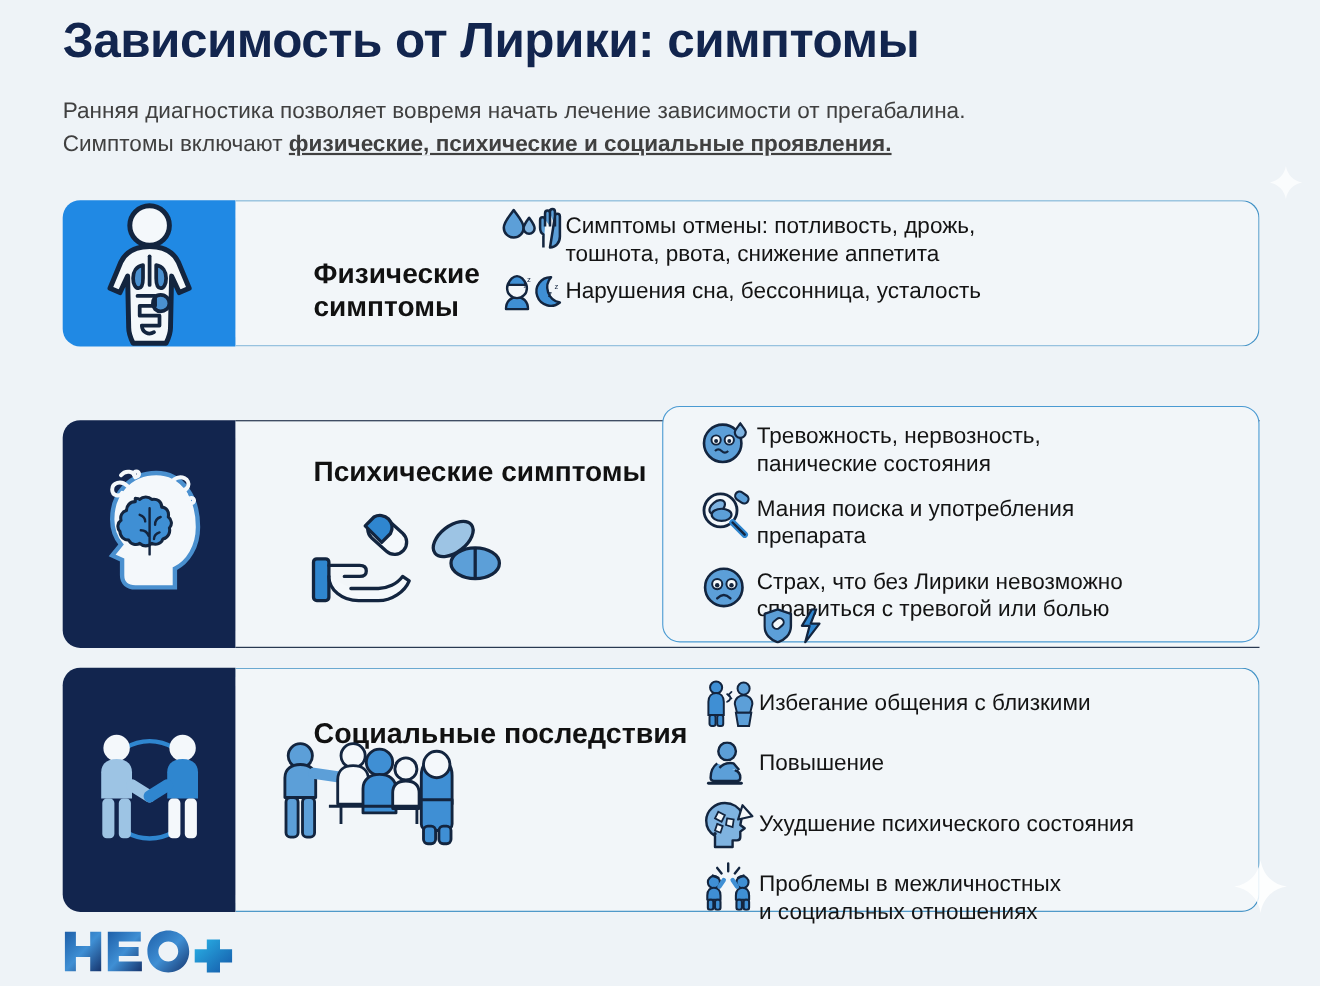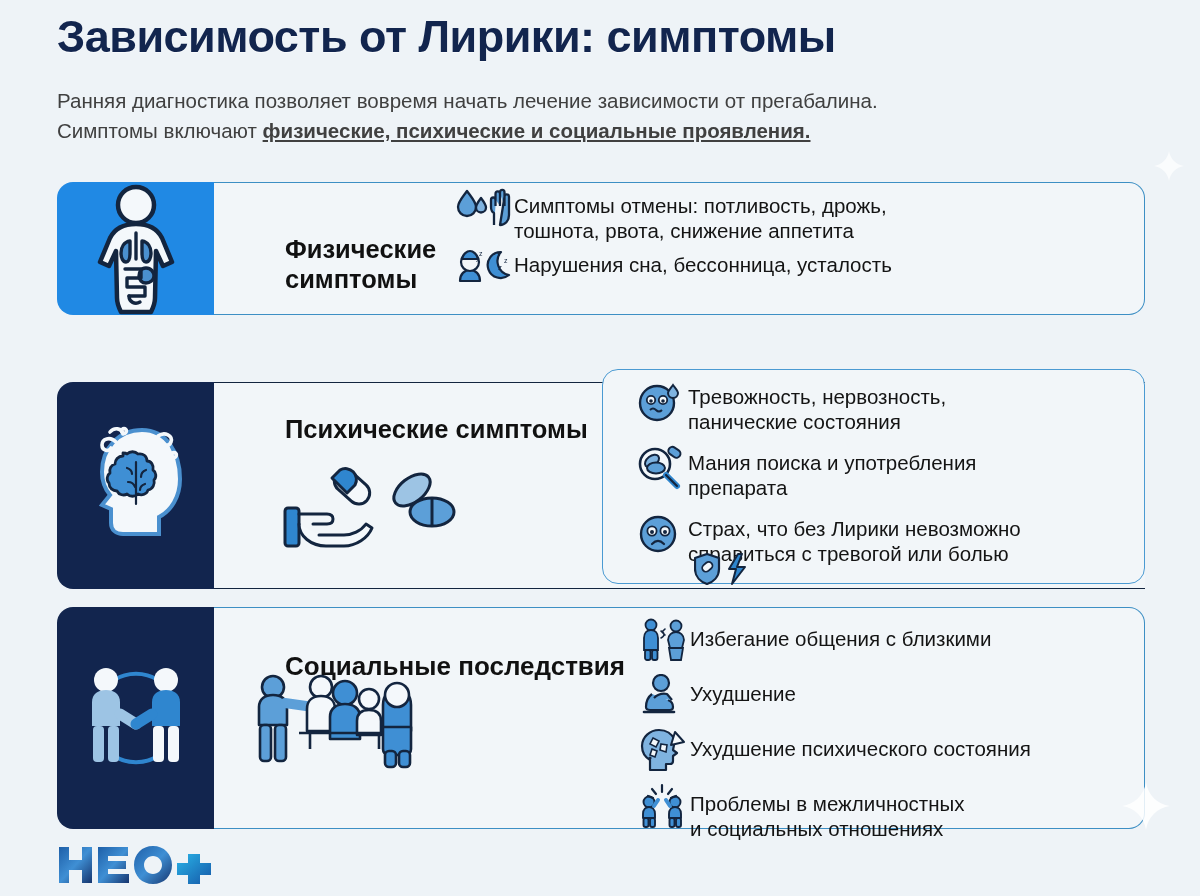--- a/index.html
+++ b/index.html
@@ -372,21 +372,21 @@
       <span class="ic">
         <svg width="46" height="42" viewBox="0 0 46 42">
           <g fill="#5c9fd8" stroke="#13253f" stroke-width="2.2" stroke-linejoin="round">
             <circle cx="21" cy="9" r="8"></circle>
             <path d="M12 20c-4 3-6 8-6 13 0 2 2 3 4 3h20c2 0 3-1 3-3 0-3-2-6-5-7"></path>
             <path d="M14 24c3-3 8-5 13-4l5 6"></path>
           </g>
           <path d="M4 38h30" stroke="#13253f" stroke-width="2.6" stroke-linecap="round"></path>
         </svg>
       </span>
-      <span class="tx">Ухудшение</span>
+      <span class="tx">Повышение</span>
     </div>
 
     <div class="row">
       <span class="ic">
         <svg width="48" height="44" viewBox="0 0 48 44">
           <path d="M11 42V32C6 29 3 24 3 18 3 9 11 2 20 2c7 0 13 4 16 10l-2 10 4 3-4 3v5c0 2-1 3-3 3h-4v6z" fill="#7fb3e0" stroke="#13253f" stroke-width="2.2" stroke-linejoin="round"></path>
           <g fill="#f4f8fb" stroke="#13253f" stroke-width="1.6">
             <path d="M14 10l6 3-3 6-6-3z"></path>
               <path d="M22 16l6 1-1 7-6-2z"></path>
               <path d="M13 21l5 2-2 6-5-2z"></path>

